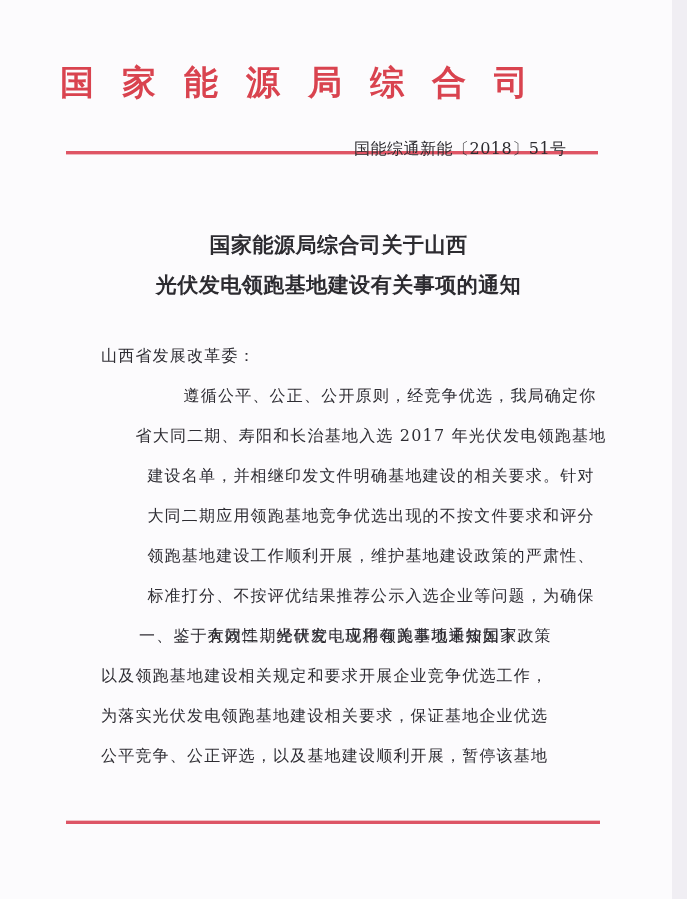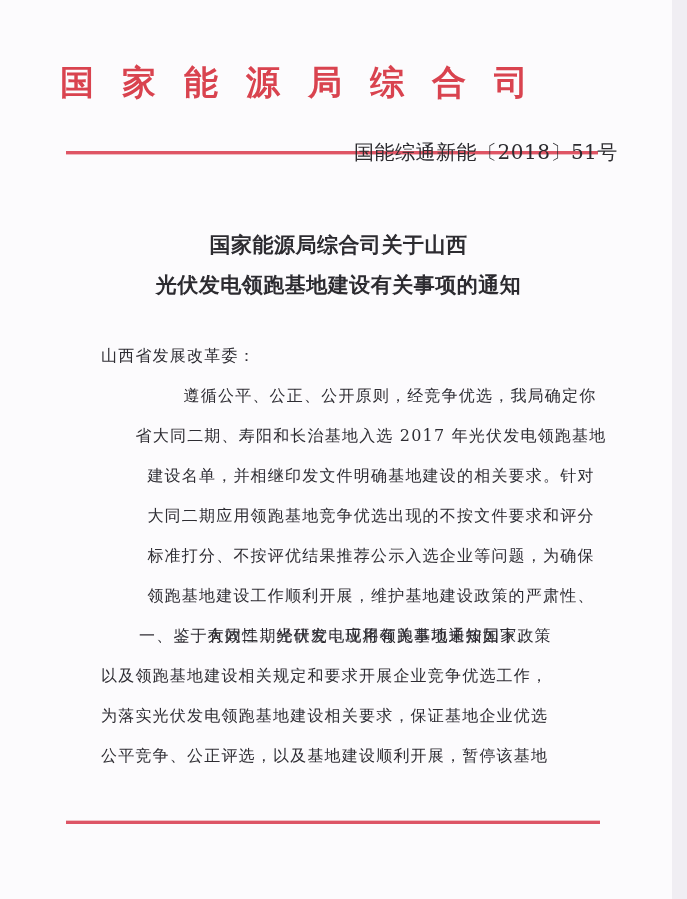--- a/index.html
+++ b/index.html
@@ -29,21 +29,21 @@
       line-height: 40px;
       white-space: nowrap;
     }
     .red-line-top {
       position: absolute; left: 66px; top: 151px; width: 532px; height: 3px;
       background: #df5565;
       box-shadow: 0 1px 0 #f0b8bf;
     }
     .doc-number {
       position: absolute; left: 354px; top: 139px; width: 220px;
-      color: #2d2c30; font-size: 20px; letter-spacing: 0.5px;
+      color: #2d2c30; font-size: 16px; letter-spacing: 0.5px;
       white-space: nowrap;
     }
     .doc-title {
       position: absolute; left: 0; width: 687px; text-align: center;
       color: #2c2b30; font-weight: bold; font-size: 21px; letter-spacing: 0.5px;
       white-space: nowrap;
     }
     .doc-title.l1 { top: 231px; left: -5px; }
     .doc-title.l2 { top: 271px; left: -5px; }
     .body-text {
@@ -77,22 +77,22 @@
 <div class="doc-title l1">国家能源局综合司关于山西</div>
 <div class="doc-title l2">光伏发电领跑基地建设有关事项的通知</div>
 
 <div class="body-text salutation">山西省发展改革委：</div>
 
 <div class="body-text para1">
   <span class="line indent">遵循公平、公正、公开原则，经竞争优选，我局确定你</span>
   <span class="line">省大同二期、寿阳和长治基地入选 2017 年光伏发电领跑基地</span>
   <span class="line">建设名单，并相继印发文件明确基地建设的相关要求。针对</span>
   <span class="line">大同二期应用领跑基地竞争优选出现的不按文件要求和评分</span>
+  <span class="line">领跑基地建设工作顺利开展，维护基地建设政策的严肃性、</span>
   <span class="line">标准打分、不按评优结果推荐公示入选企业等问题，为确保</span>
-  <span class="line">领跑基地建设工作顺利开展，维护基地建设政策的严肃性、</span>
   <span class="line">有效性，经研究，现将有关事项通知如下。</span>
 </div>
 
 <div class="body-text para2">
   <span class="line indent">一、鉴于大同二期光伏发电应用领跑基地未按国家政策</span>
   <span class="line">以及领跑基地建设相关规定和要求开展企业竞争优选工作，</span>
   <span class="line">为落实光伏发电领跑基地建设相关要求，保证基地企业优选</span>
   <span class="line">公平竞争、公正评选，以及基地建设顺利开展，暂停该基地</span>
 </div>
 

